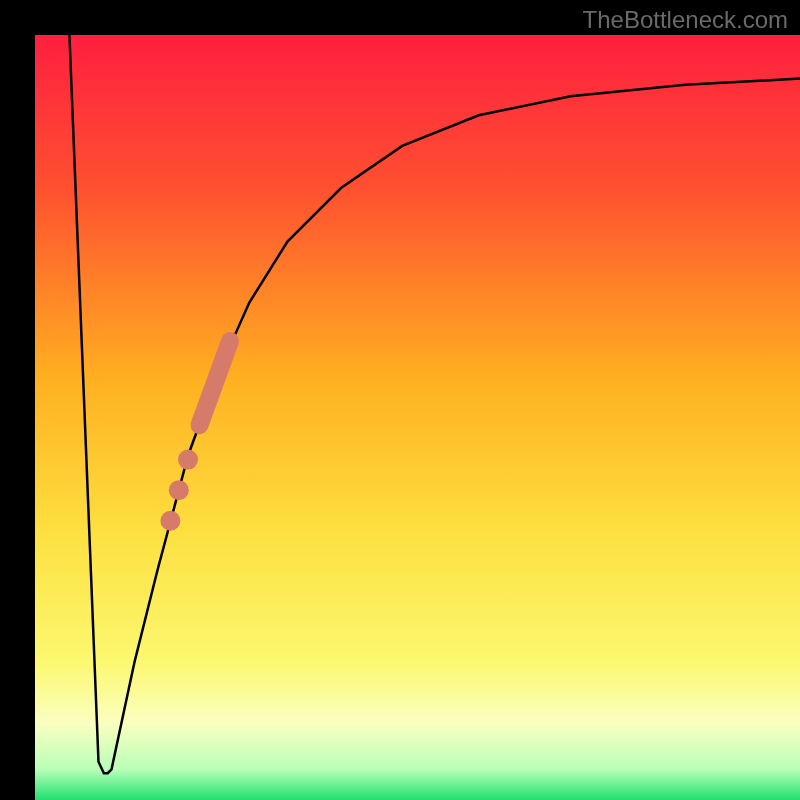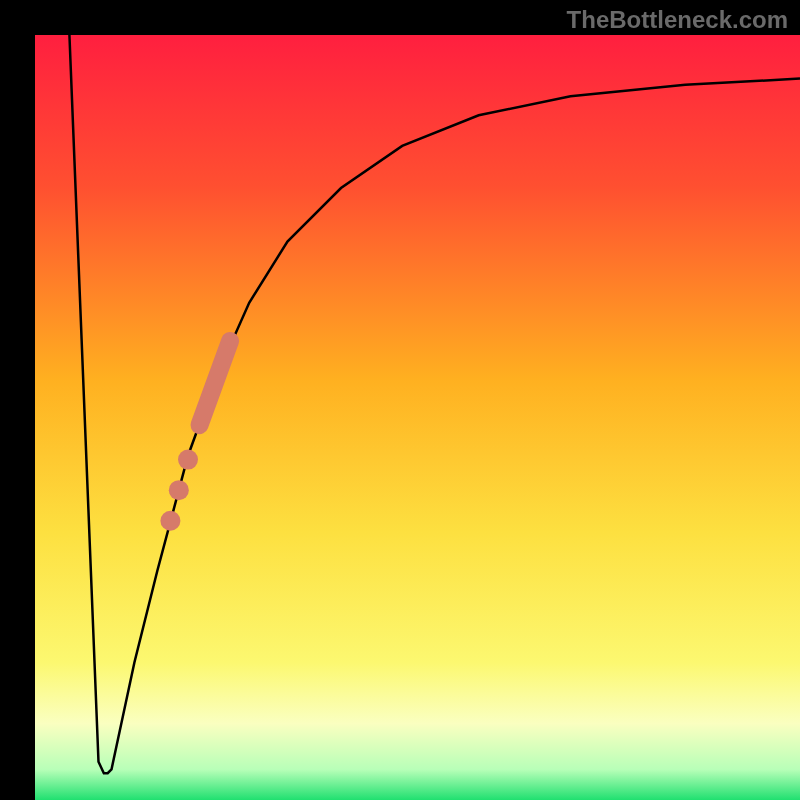--- a/index.html
+++ b/index.html
@@ -6,21 +6,20 @@
     margin: 0;
     padding: 0;
     background: #ffffff;
     font-family: Arial, sans-serif;
   }
   .chart-container {
     position: relative;
     width: 800px;
     height: 800px;
     margin: 0;
-    font-weight: bold;
   }
   .watermark {
     position: absolute;
     top: 6px;
     right: 12px;
     color: #6a6a6a;
     font-size: 24px;
     font-family: Arial, sans-serif;
     z-index: 10;
   }

